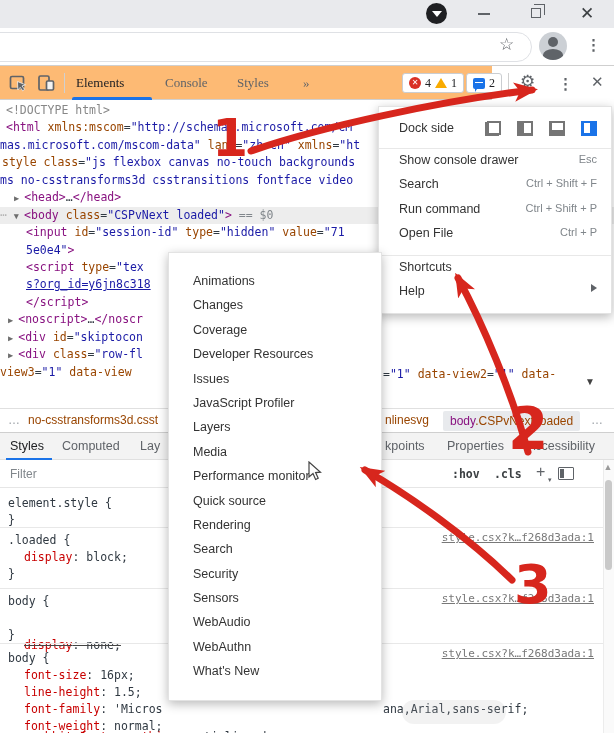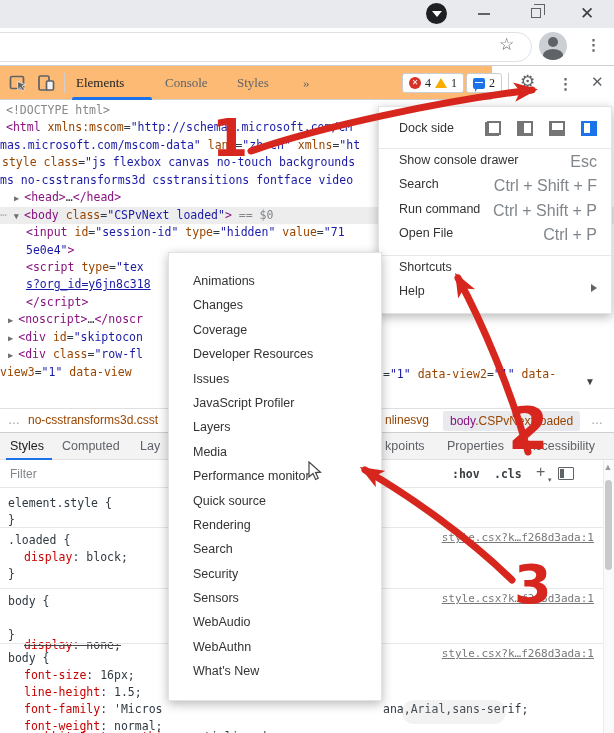--- a/index.html
+++ b/index.html
@@ -99,21 +99,21 @@
   .dock-left { background:#757575; }
   .dock-left::after { content:""; position:absolute; left:7px; top:2.5px; right:2.5px; bottom:2.5px; background:#fff; }
   .dock-bottom { background:#757575; }
   .dock-bottom::after { content:""; position:absolute; left:2.5px; top:2.5px; right:2.5px; bottom:6px; background:#fff; }
   .dock-right { background:#1a73e8; }
   .dock-right::after { content:""; position:absolute; left:2.5px; top:2.5px; right:7px; bottom:2.5px; background:#fff; }
   .menu-sep { height:1px; background:#e8e8e8; margin:4px 0; }
   .menu-item { height:24.4px; display:flex; padding:0 14px 0 20px; }
   .menu-item.hl { background:#e9e9e9; }
   .menu-item .lbl { flex:1; }
-  .menu-item .sc { color:#80868b; font-size:16px; }
+  .menu-item .sc { color:#80868b; font-size:11px; }
   .subarrow { width:0; height:0; border-top:4.5px solid transparent; border-bottom:4.5px solid transparent; border-left:6px solid #5f6368; }
   
   .submenu { position:absolute; left:168px; top:252px; width:214px; background:#fff; z-index:30;
     border:1px solid #e3e3e3; box-shadow:0 3px 10px rgba(0,0,0,.28); padding:16px 0; font-size:12.5px; color:#333; }
   .submenu-item { height:24.4px; line-height:24.4px; padding-left:24px; }
   .submenu-item.hl { background:#e6e6e6; }
   
   .overlay { position:absolute; left:0; top:0; width:614px; height:733px; z-index:50; pointer-events:none; }
   .stepnum { position:absolute; z-index:51; color:#d7261d; font-weight:800; line-height:1; pointer-events:none; font-family:"DejaVu Sans",sans-serif; }
   .cursor-svg { position:absolute; z-index:40; pointer-events:none; }

